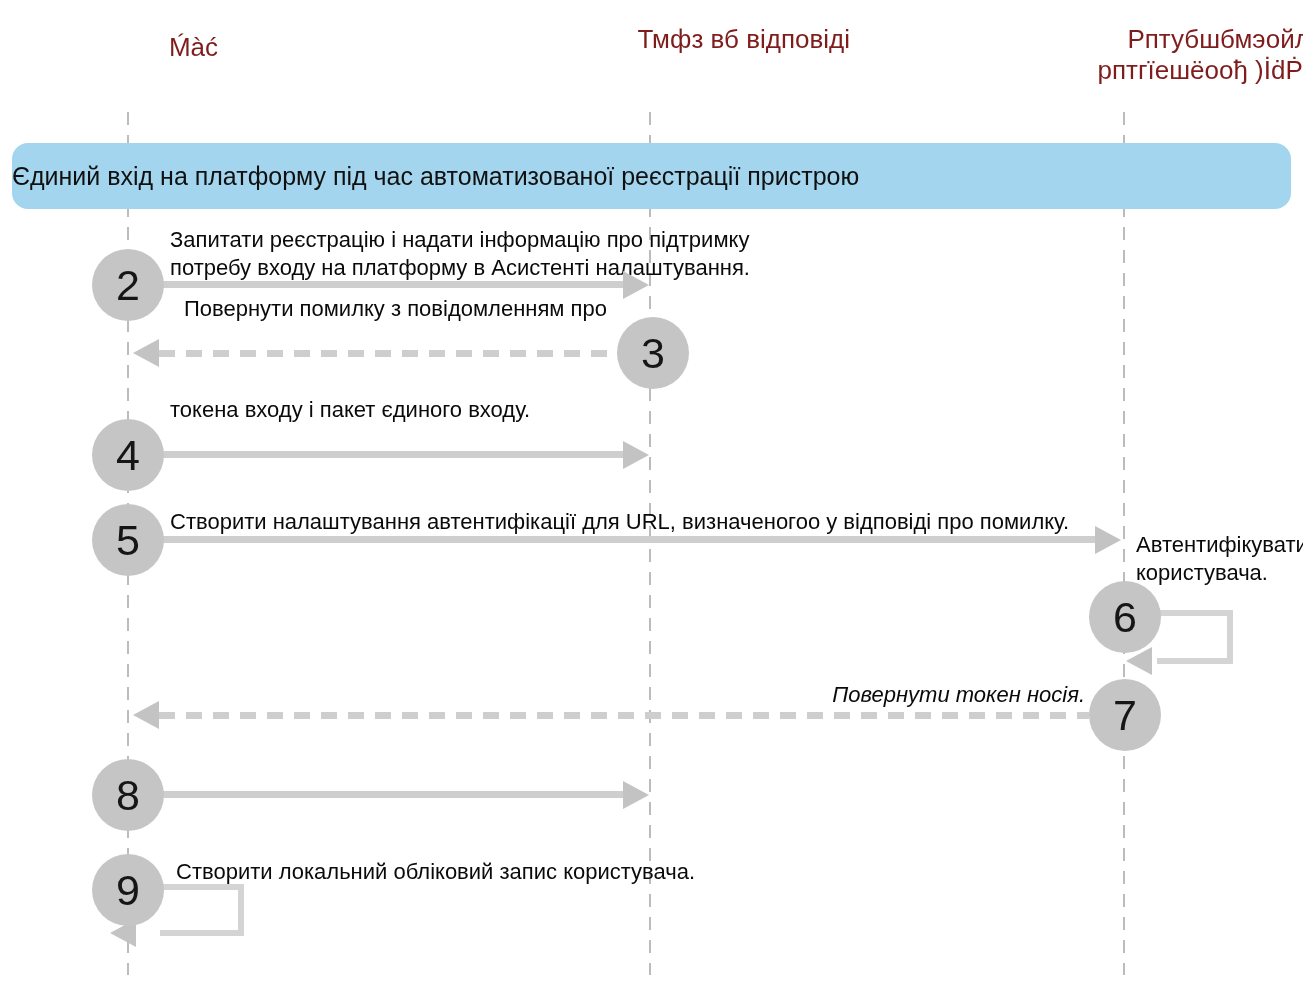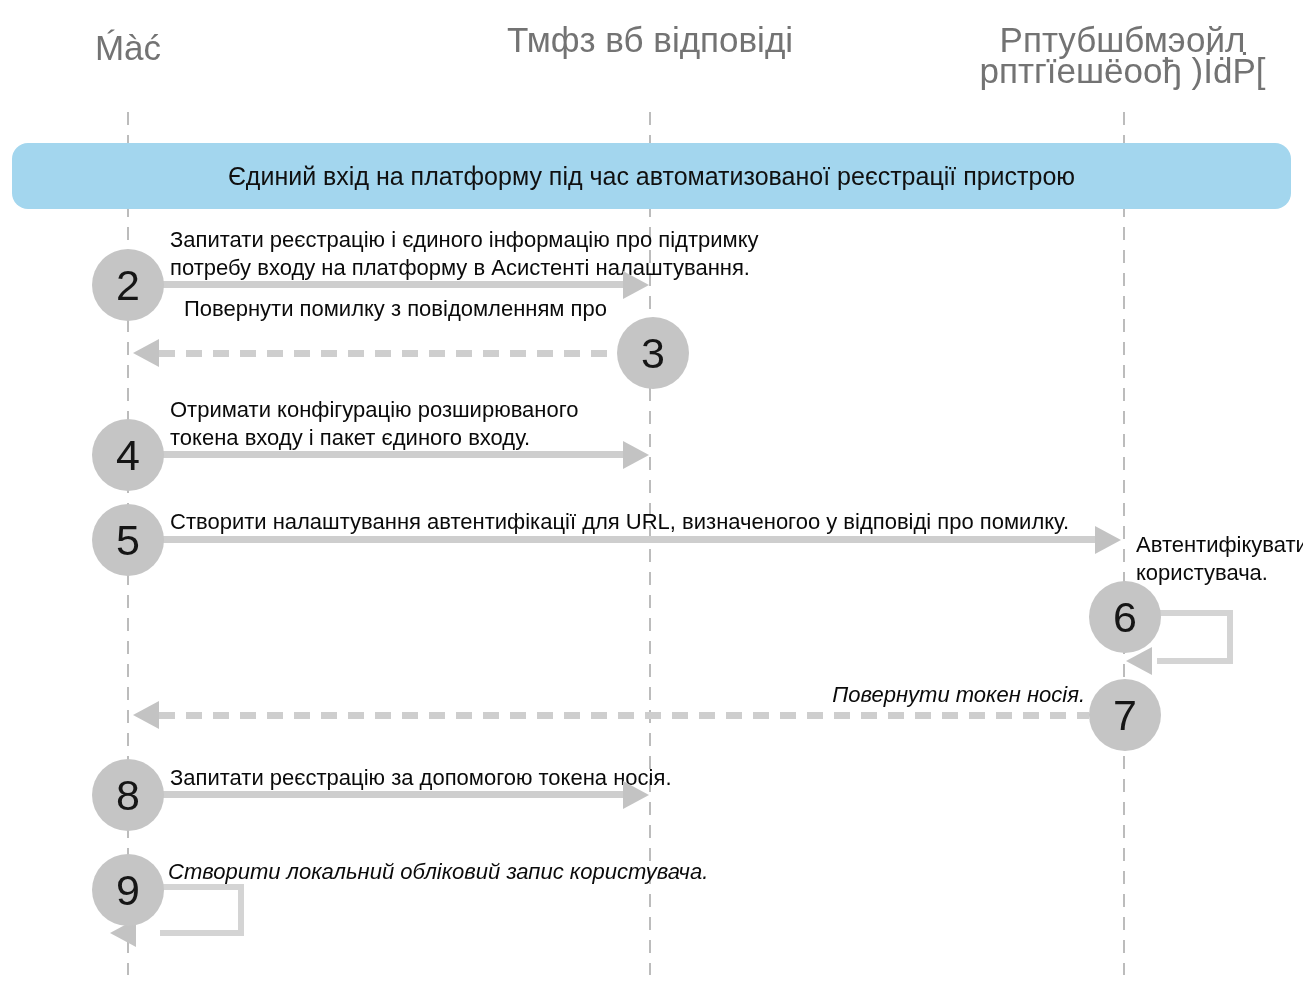--- a/index.html
+++ b/index.html
@@ -4,24 +4,24 @@
 <style>
   html,body{margin:0;padding:0;background:#ffffff;}
   .canvas{
     position:relative;width:1303px;height:987px;background:#ffffff;
     font-family:"Liberation Sans","DejaVu Sans",sans-serif;color:#0b0b0b;overflow:hidden;
   }
   .lifeline{
     position:absolute;top:112px;height:863px;width:2px;
     background:repeating-linear-gradient(to bottom,#bcbcbc 0px,#bcbcbc 13px,rgba(0,0,0,0) 13px,rgba(0,0,0,0) 23px);
   }
-  .actor{position:absolute;text-align:center;font-size:35px;line-height:31px;color:#737373;}
+  .actor{position:absolute;text-align:right;font-size:26px;line-height:31px;color:#7f1d1d;}
   .banner{
     position:absolute;left:12px;top:143px;width:1279px;height:66px;background:#a3d6ee;
-    border-radius:16px;display:flex;align-items:center;justify-content:center;font-size:25px;color:#101010;
+    border-radius:16px;display:flex;align-items:center;justify-content:flex-start;font-size:25px;color:#101010;
   }
   .circle{
     position:absolute;width:72px;height:72px;border-radius:50%;background:#c5c5c5;
     display:flex;align-items:center;justify-content:center;font-size:43px;color:#161616;
   }
   .msg{position:absolute;font-size:22px;line-height:28px;color:#0a0a0a;white-space:nowrap;}
   .msg.right{text-align:center;}
   .bar{position:absolute;height:7px;background:#cecece;}
   .bar-dashed{
     position:absolute;height:7px;
@@ -49,40 +49,39 @@
   <div class="actor" style="left:935px;top:24px;width:375px;">
     <div>Рптубшбмэойл</div>
     <div>рптгїешёоођ )İḋṖ[</div>
   </div>
 
   <div class="banner">
     <span>Єдиний вхід на платформу під час автоматизованої реєстрації пристрою</span>
   </div>
 
   <div class="msg" style="left:170px;top:226px;">
-    <div>Запитати реєстрацію і єдиного інформацію про підтримку</div>
+    <div>Запитати реєстрацію і надати інформацію про підтримку</div>
     <div>потребу входу на платформу в Асистенті налаштування.</div>
   </div>
   <div class="bar" style="left:163px;top:281px;width:460px;"></div>
   <div class="head-r" style="left:623px;top:271px;"></div>
   <div class="circle" style="left:92px;top:249px;">
     <span>2</span>
   </div>
 
   <div class="msg right" style="right:696px;top:295px;">
     <div>Повернути помилку з повідомленням про</div>
   </div>
   <div class="bar-dashed" style="left:159px;top:350px;width:458px;"></div>
   <div class="head-l" style="left:133px;top:339px;"></div>
   <div class="circle" style="left:617px;top:317px;">
     <span>3</span>
   </div>
 
   <div class="msg" style="left:170px;top:396px;">
-    <div>Отримати конфігурацію розширюваного</div>
     <div>токена входу і пакет єдиного входу.</div>
   </div>
   <div class="bar" style="left:163px;top:451px;width:460px;"></div>
   <div class="head-r" style="left:623px;top:441px;"></div>
   <div class="circle" style="left:92px;top:419px;">
     <span>4</span>
   </div>
 
   <div class="msg" style="left:170px;top:508px;">
     <div>Створити налаштування автентифікації для URL, визначеногоо у відповіді про помилку.</div>
@@ -105,30 +104,27 @@
 
   <div class="msg right" style="right:218px;top:681px;font-style:italic;">
     <div>Повернути токен носія.</div>
   </div>
   <div class="bar-dashed" style="left:159px;top:712px;width:930px;"></div>
   <div class="head-l" style="left:133px;top:701px;"></div>
   <div class="circle" style="left:1089px;top:679px;">
     <span>7</span>
   </div>
 
-  <div class="msg" style="left:170px;top:764px;">
-    <div>Запитати реєстрацію за допомогою токена носія.</div>
-  </div>
   <div class="bar" style="left:163px;top:791px;width:460px;"></div>
   <div class="head-r" style="left:623px;top:781px;"></div>
   <div class="circle" style="left:92px;top:759px;">
     <span>8</span>
   </div>
 
-  <div class="msg" style="left:168px;top:858px;font-style:italic;">
+  <div class="msg" style="left:176px;top:858px;">
     <div>Створити локальний обліковий запис користувача.</div>
   </div>
   <div class="loop" style="left:160px;top:884px;width:78px;height:40px;"></div>
   <div class="head-l" style="left:110px;top:919px;"></div>
   <div class="circle" style="left:92px;top:854px;">
     <span>9</span>
   </div>
 
 </div>
 

